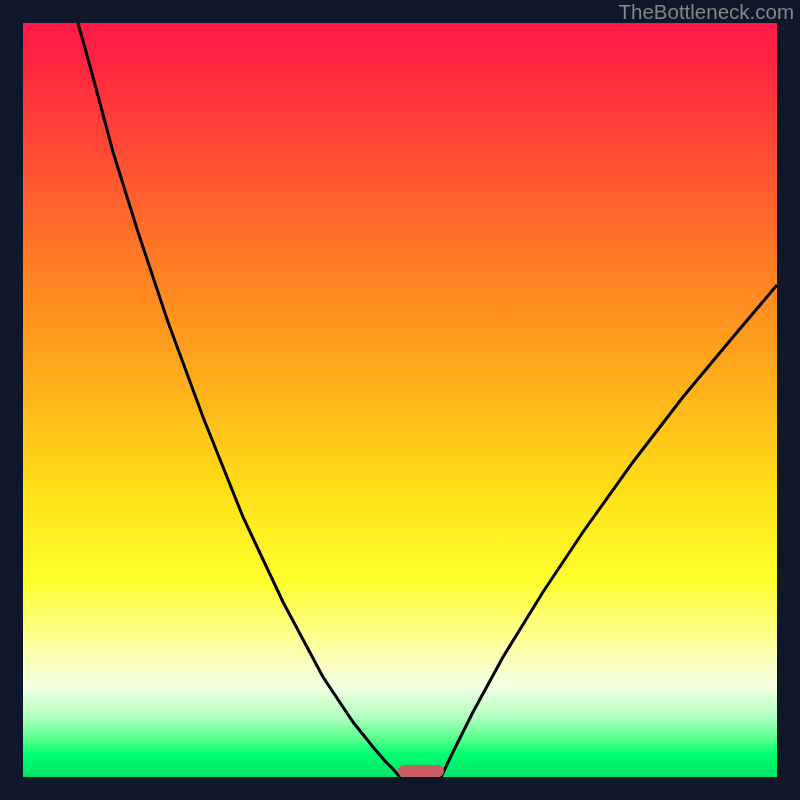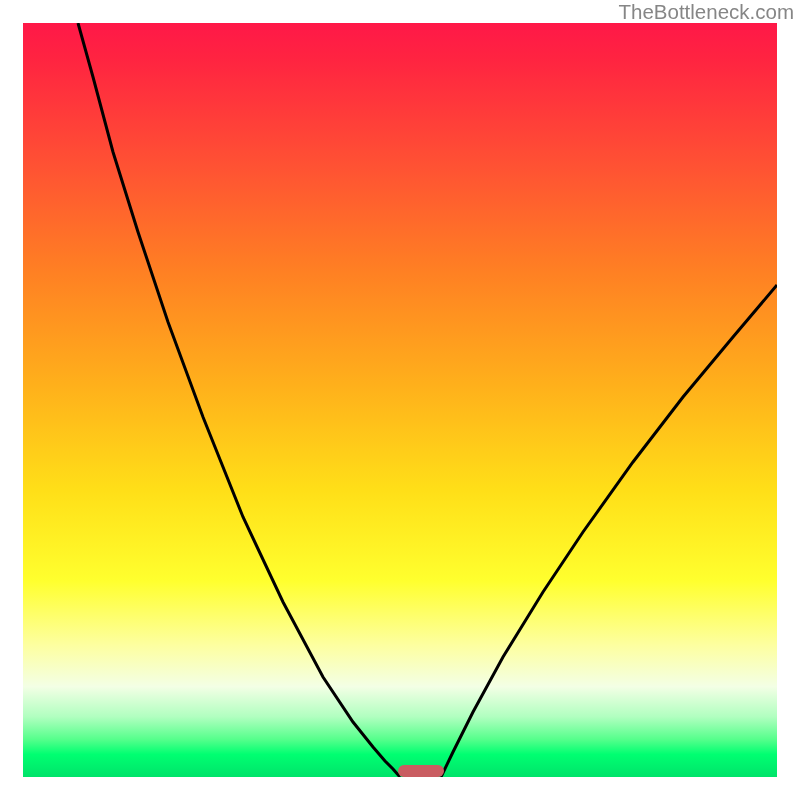--- a/index.html
+++ b/index.html
@@ -7,21 +7,21 @@
     padding: 0;
     width: 800px;
     height: 800px;
     overflow: hidden;
     background: #000;
   }
   .chart-container {
     position: relative;
     width: 800px;
     height: 800px;
-    background: #ffffff;
+    background: #0f172a;
   }
   .plot-area {
     position: absolute;
     left: 23px;
     top: 23px;
     width: 754px;
     height: 754px;
     background: linear-gradient(to bottom,
       #ff1848 0%,
       #ff2341 4.5%,

